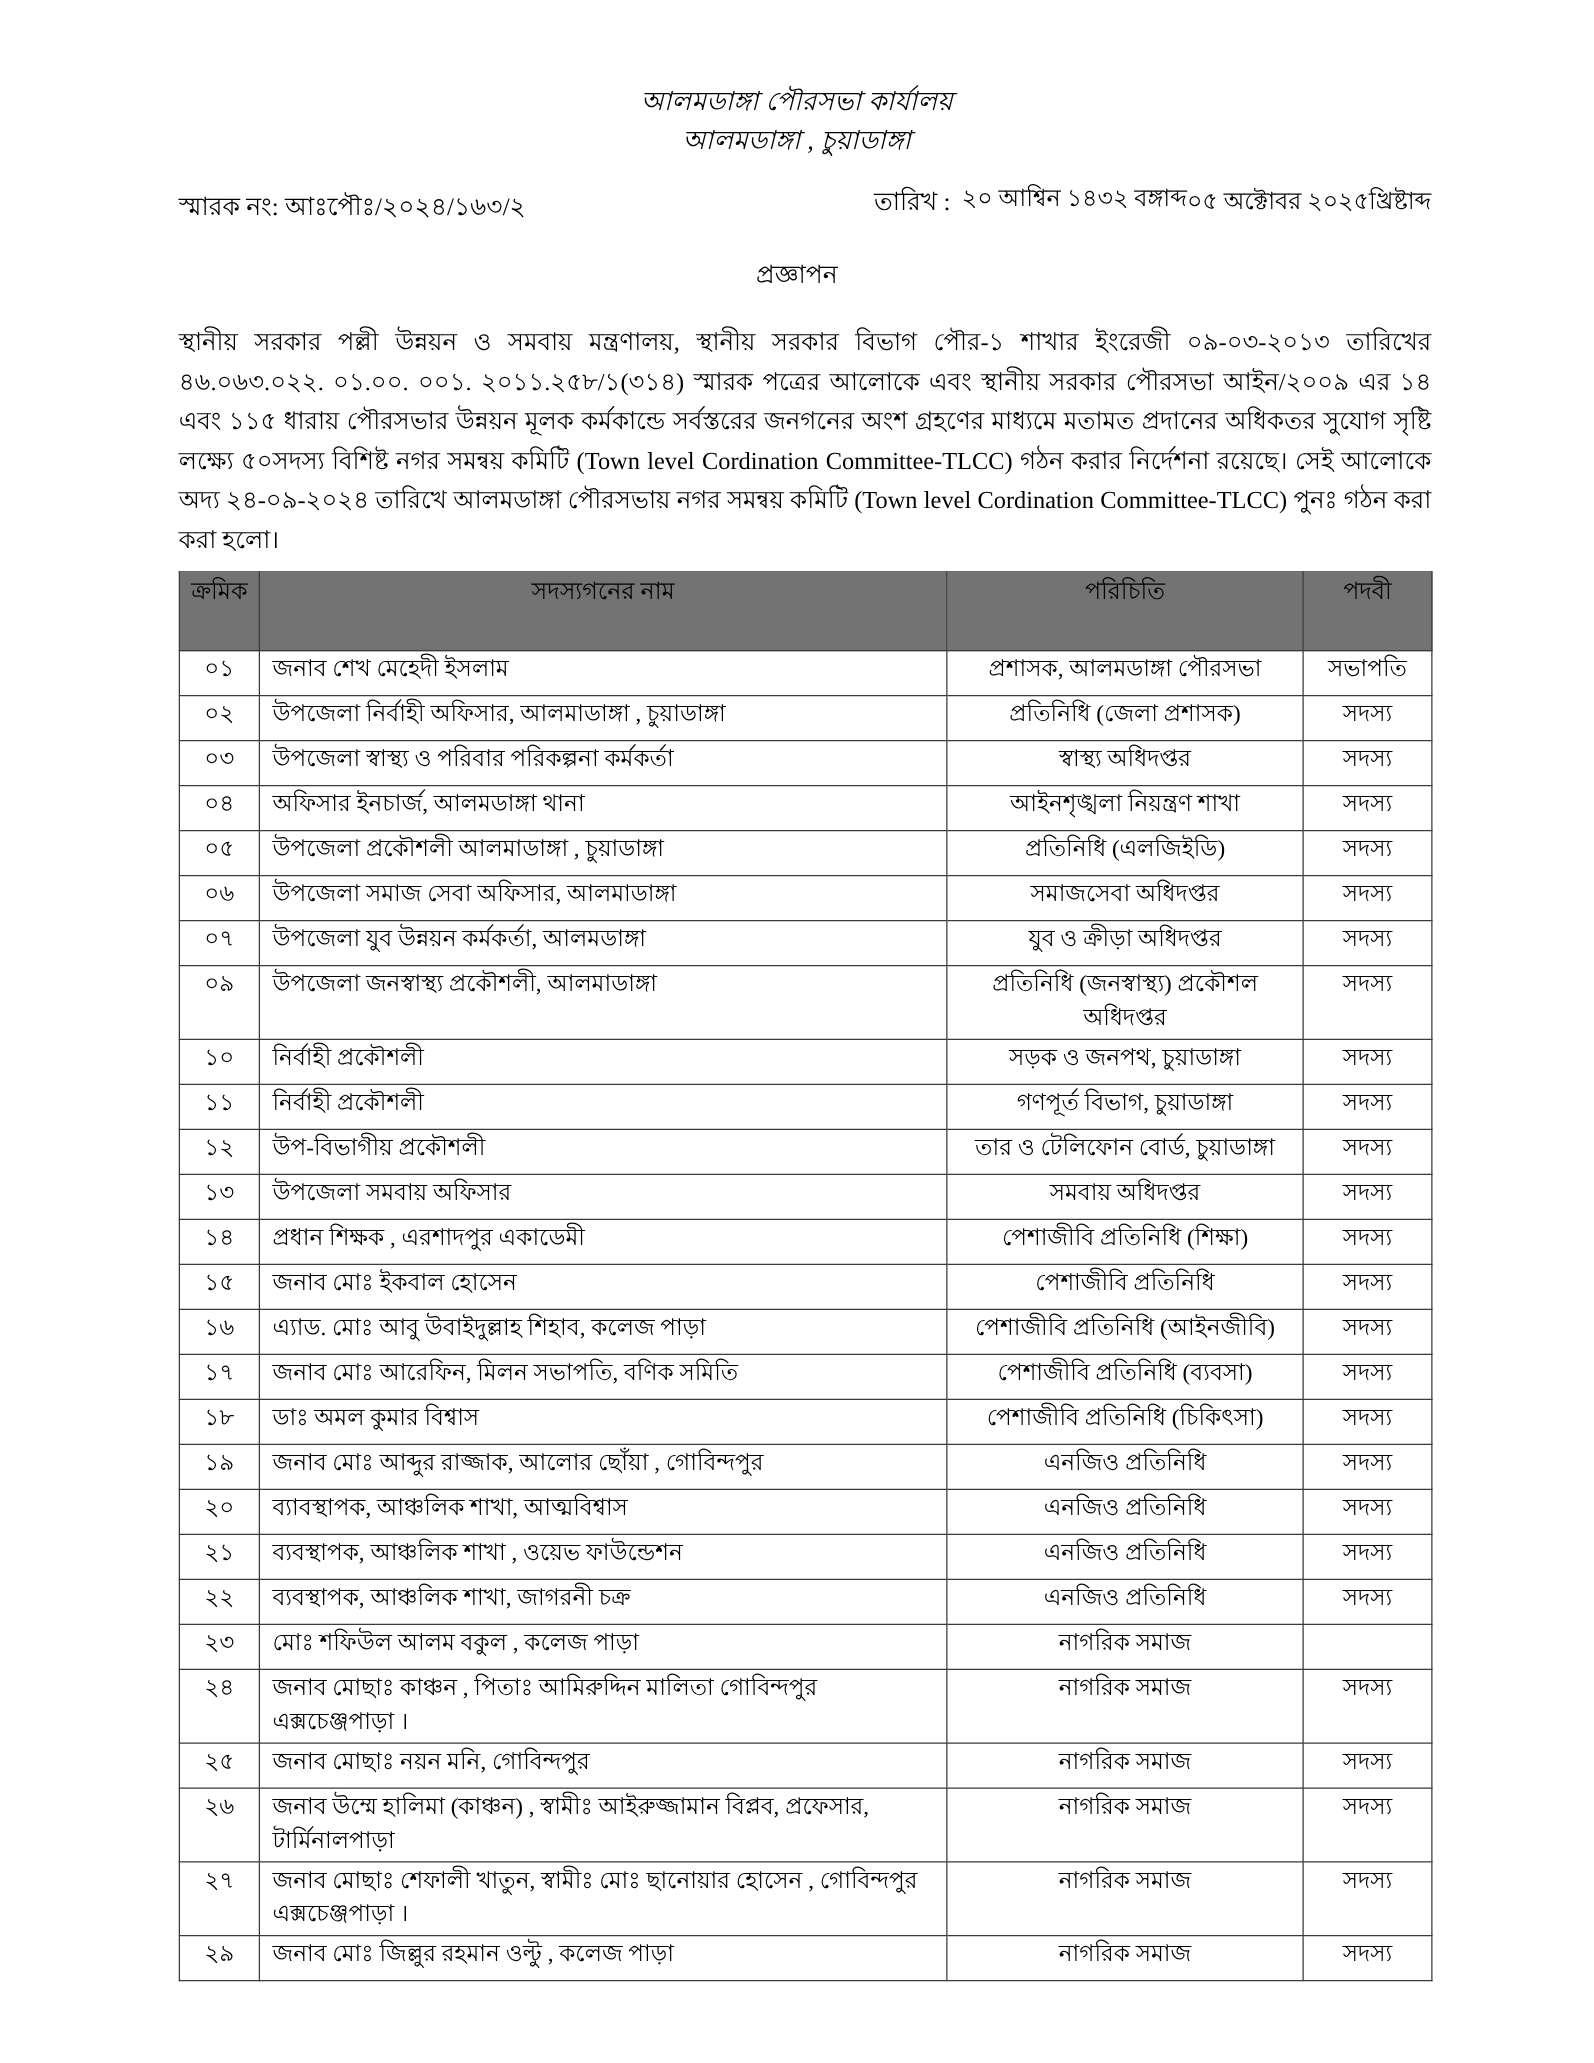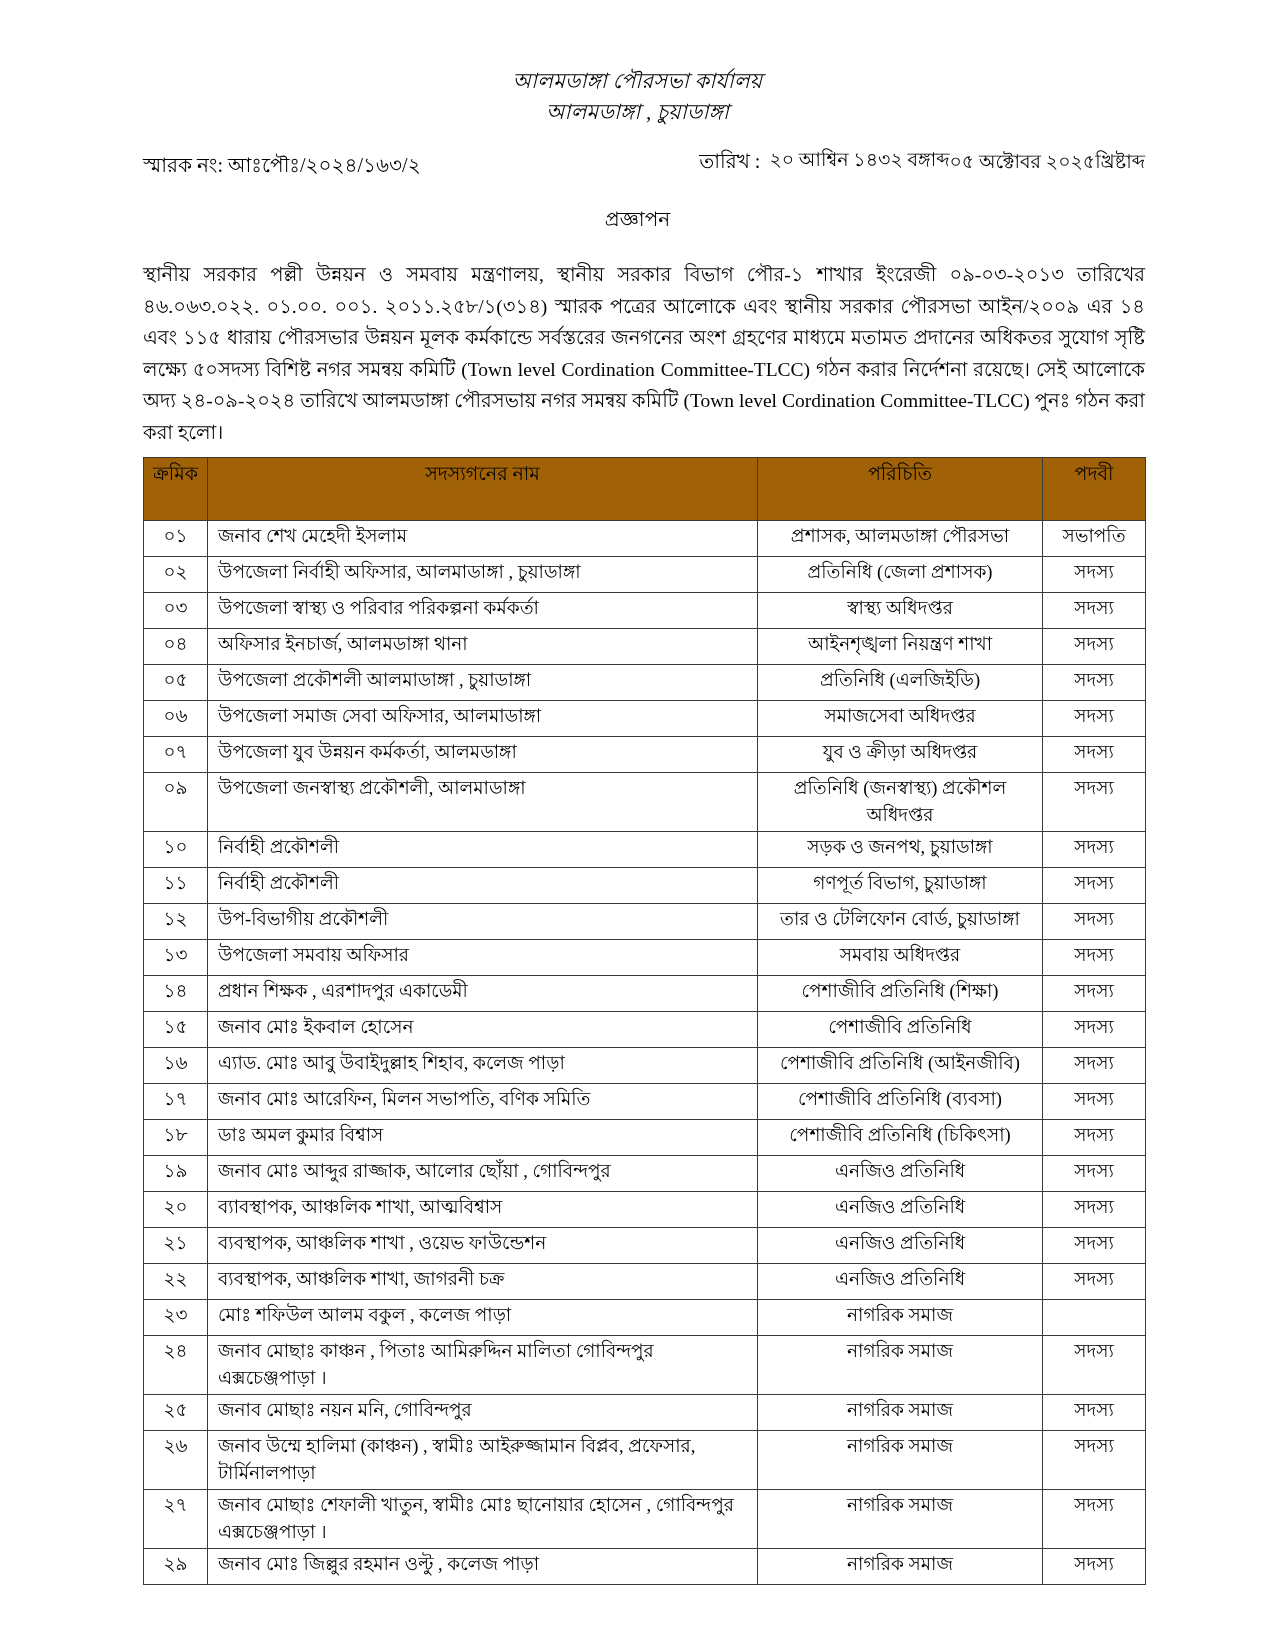--- a/index.html
+++ b/index.html
@@ -116,21 +116,21 @@
   .member-table th,
   .member-table td {
     border: 1px solid #3a3a3a;
     font-weight: normal;
     font-size: 18.5px;
     line-height: 27px;
     padding: 2px 6px;
     vertical-align: top;
   }
   .member-table thead th {
-    background: #a16207;
+    background: #737373;
     text-align: center;
     vertical-align: top;
     height: 58px;
     font-size: 19px;
   }
   .col-sl   { width: 64px;  text-align: center; }
   .col-name { width: 550px; text-align: left; }
   .col-ident{ width: 285px; text-align: center; }
   .col-desig{ width: 103px; text-align: center; }
 

